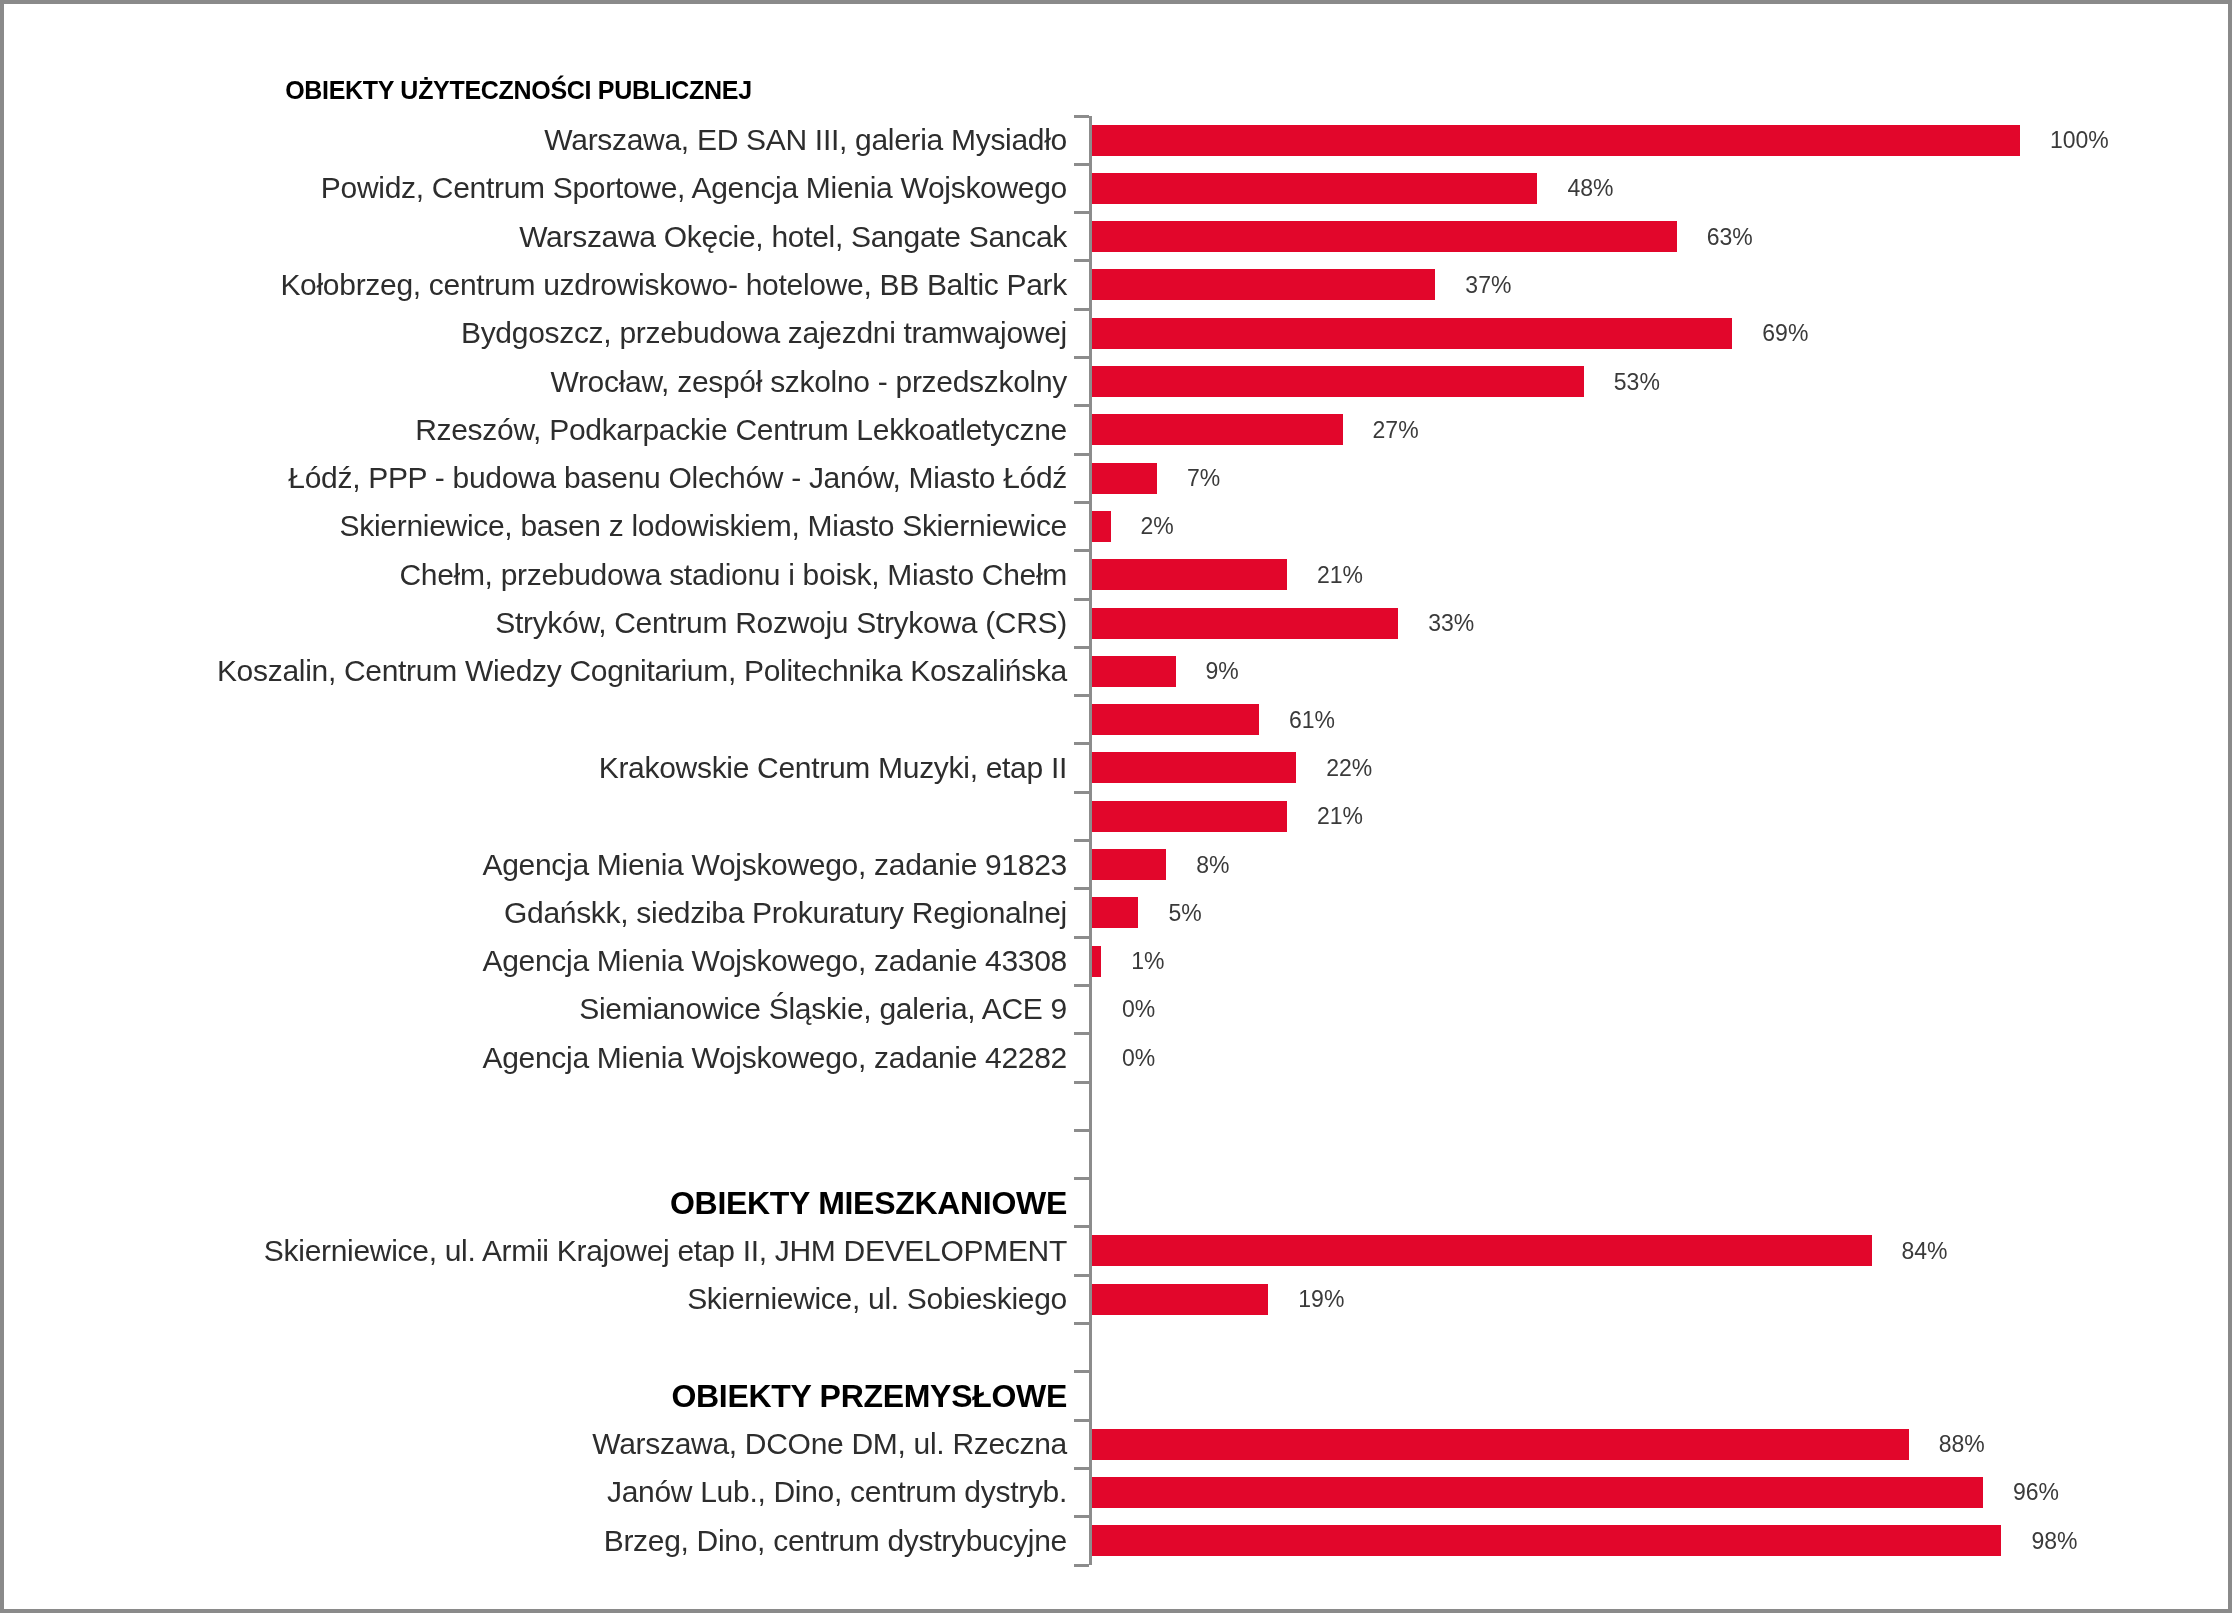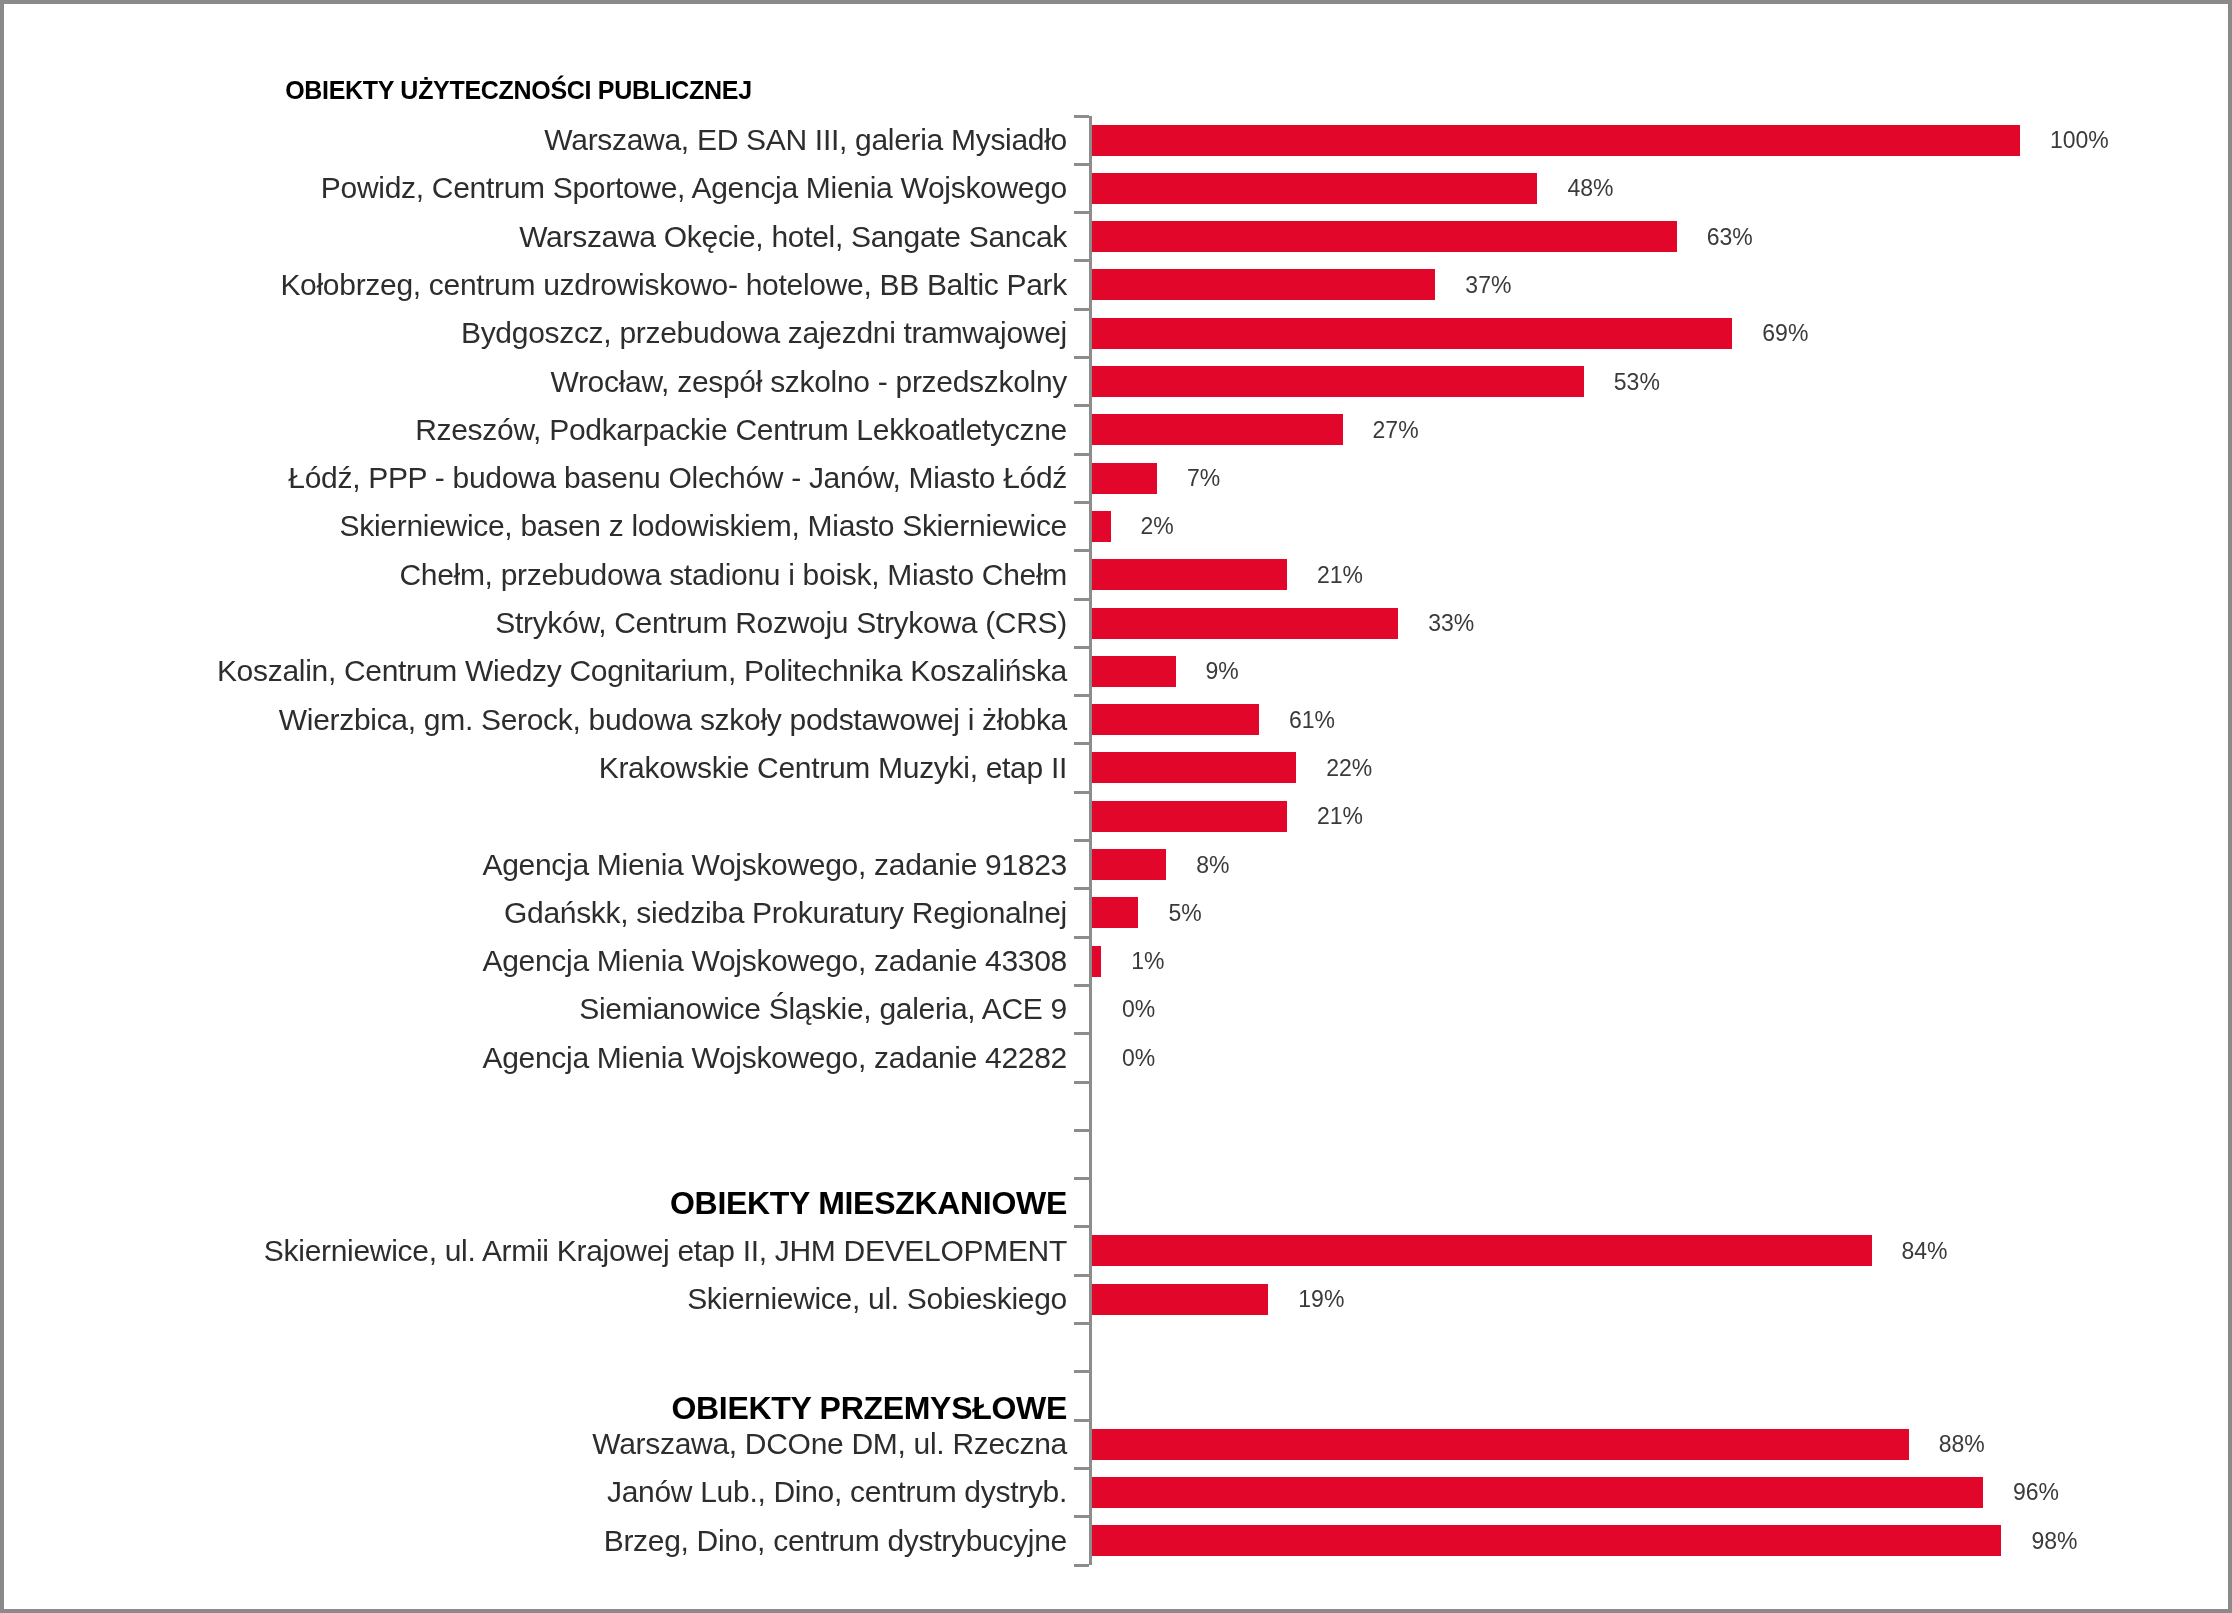--- a/index.html
+++ b/index.html
@@ -121,21 +121,20 @@
         <span class="lbl">Stryków, Centrum Rozwoju Strykowa (CRS)</span>
         <div class="bar" style="width: 306.24px;"></div>
         <span class="val" style="left: 1424.24px;">33%</span>
       </div>
       <div class="row" style="top: 643.3px;">
         <span class="lbl">Koszalin, Centrum Wiedzy Cognitarium, Politechnika Koszalińska</span>
         <div class="bar" style="width: 83.52px;"></div>
         <span class="val" style="left: 1201.52px;">9%</span>
       </div>
       <div class="row" style="top: 691.6px;">
-        <span class="lbl">Wierzbica, gm. Serock, budowa szkoły podstawowej i żłobka</span>
         <div class="bar" style="width: 167.04px;"></div>
         <span class="val" style="left: 1285.04px;">61%</span>
       </div>
       <div class="row" style="top: 739.9px; padding-left: 18px;">
         <span class="lbl">Krakowskie Centrum Muzyki, etap II</span>
         <div class="bar" style="width: 204.16px;"></div>
         <span class="val" style="left: 1322.16px;">22%</span>
       </div>
       <div class="row" style="top: 788.2px;">
         <div class="bar" style="width: 194.88px;"></div>
@@ -170,21 +169,21 @@
       <div class="row" style="top: 1222.9px;">
         <span class="lbl">Skierniewice, ul. Armii Krajowej etap II, JHM DEVELOPMENT</span>
         <div class="bar" style="width: 779.52px;"></div>
         <span class="val" style="left: 1897.52px;">84%</span>
       </div>
       <div class="row" style="top: 1271.2px;">
         <span class="lbl">Skierniewice, ul. Sobieskiego</span>
         <div class="bar" style="width: 176.32px;"></div>
         <span class="val" style="left: 1294.32px;">19%</span>
       </div>
-      <div class="row" style="top: 1367.8px; margin-top: 12px;">
+      <div class="row" style="top: 1367.8px;">
         <span class="sec">OBIEKTY PRZEMYSŁOWE</span>
       </div>
       <div class="row" style="top: 1416.1px;">
         <span class="lbl">Warszawa, DCOne DM, ul. Rzeczna</span>
         <div class="bar" style="width: 816.64px;"></div>
         <span class="val" style="left: 1934.64px;">88%</span>
       </div>
       <div class="row" style="top: 1464.4px;">
         <span class="lbl">Janów Lub., Dino, centrum dystryb.</span>
         <div class="bar" style="width: 890.88px;"></div>

